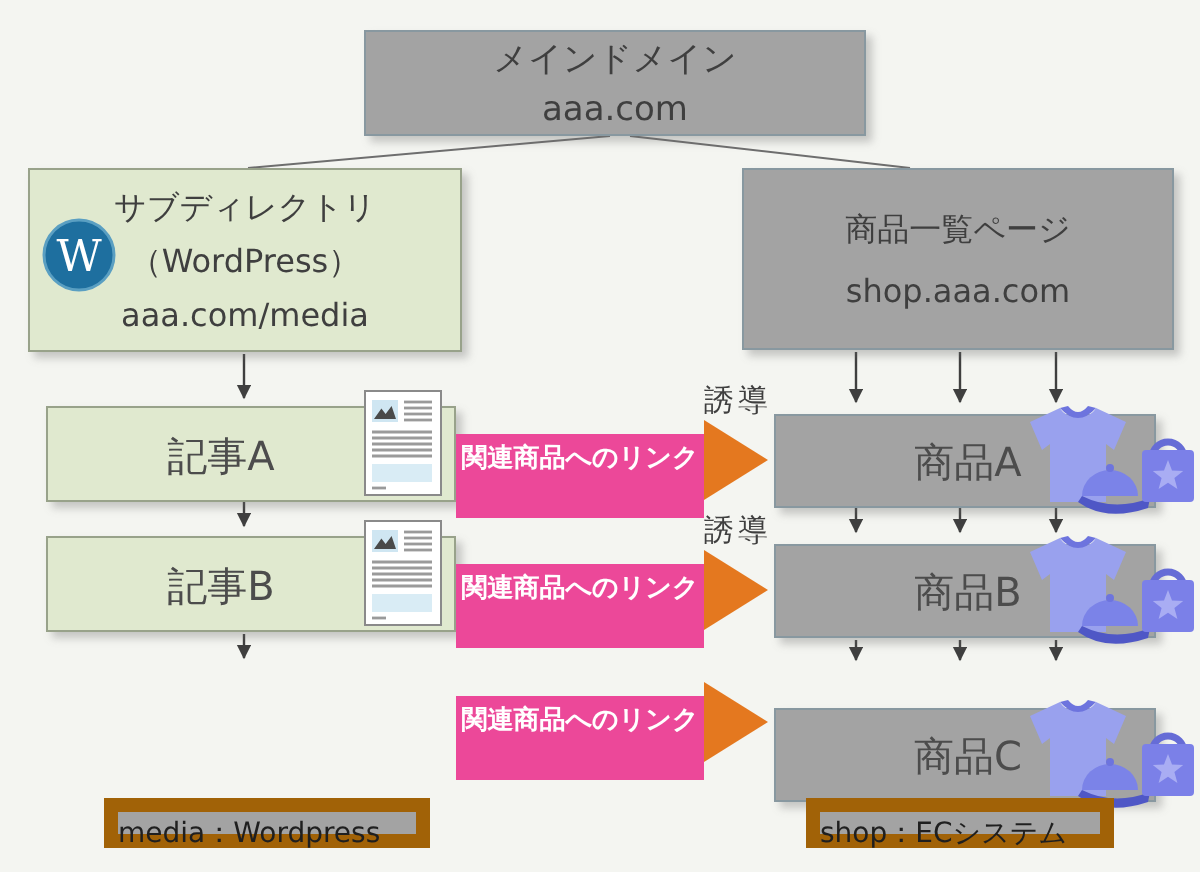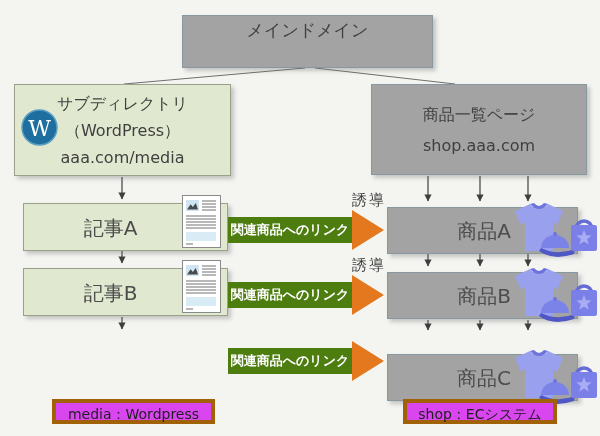--- a/index.html
+++ b/index.html
@@ -32,33 +32,33 @@
   .article-row{left:23px;width:205px;}
   .article-row .row-label{display:block;line-height:48px;padding-right:30px;}
   .product-row{left:387px;width:191px;height:47px;}
   .product-row .row-label{display:block;line-height:47px;padding-right:25px;margin-left:28px;}
   .doc-icon{position:absolute;right:6px;top:-9px;z-index:3;}
   .merch-icon{position:absolute;right:-22px;top:-5px;z-index:3;}
   .flow-arrow{position:absolute;left:228px;width:158px;z-index:4;}
   .arrow-caption{height:20px;line-height:20px;text-align:right;font-size:15px;color:#3f3f3f;letter-spacing:2px;}
   .arrow-shape{position:relative;height:40px;}
   .arrow-body{
-    position:absolute;left:0;top:7px;width:124px;height:26px;
-    background:#4d7c0f;color:#ffffff;font-weight:bold;font-size:13px;
+    position:absolute;left:0;top:7px;width:124px;height:42px;
+    background:#ec4899;color:#ffffff;font-weight:bold;font-size:13px;
     text-align:center;line-height:26px;white-space:nowrap;overflow:visible;
   }
   .arrow-head{
     position:absolute;left:124px;top:0;width:0;height:0;
     border-top:20px solid transparent;border-bottom:20px solid transparent;
     border-left:32px solid #e4781f;
   }
   .footer-label{
     position:absolute;top:399px;height:25px;box-sizing:border-box;
-    background:#d946ef;border:4px solid #a16207;
-    font-size:14px;line-height:23px;text-align:center;color:#1f1f1f;z-index:2;
+    background:#a3a3a3;border:7px solid #a16207;
+    font-size:14px;line-height:23px;text-align:left;color:#1f1f1f;z-index:2;
   }
   .footer-left{left:52px;width:163px;}
   .footer-right{left:403px;width:154px;}
 </style>
 </head>
 <body>
 
 <div class="canvas">
 
   <svg width="0" height="0" style="position:absolute" aria-hidden="true">
@@ -117,20 +117,21 @@
       <path d="M480,254 L480,266"></path>
       <path d="M528,254 L528,266"></path>
       <path d="M428,320 L428,330"></path>
       <path d="M480,320 L480,330"></path>
       <path d="M528,320 L528,330"></path>
     </g>
   </svg>
 
   <div class="box blue main-box">
     <div>メインドメイン</div>
+    <div>aaa.com</div>
   </div>
 
   <div class="box green sub-box">
     <svg class="wp-logo" width="37" height="37" viewBox="0 0 37 37">
       <circle cx="18.5" cy="18.5" r="17.5" fill="#1e6f9f" stroke="#5a9fc2" stroke-width="1.5"></circle>
       <text x="18.5" y="26.5" text-anchor="middle" font-family="DejaVu Serif, Liberation Serif, serif" font-size="22" fill="#ffffff">W</text>
     </svg>
     <div>サブディレクトリ</div>
     <div>（WordPress）</div>
     <div>aaa.com/media</div>

